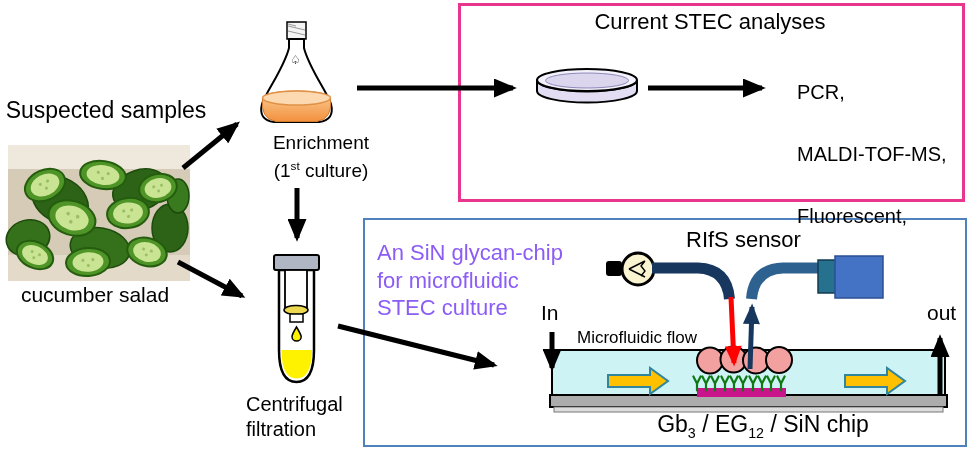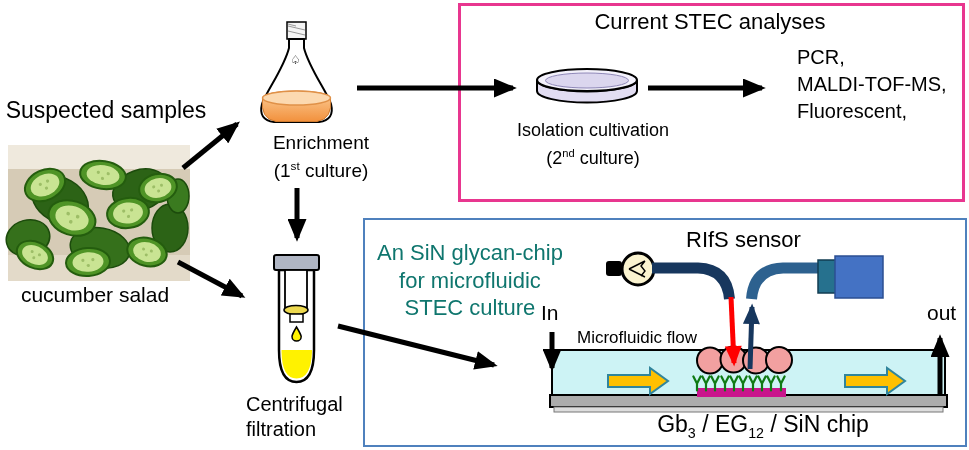--- a/index.html
+++ b/index.html
@@ -14,22 +14,22 @@
   .lbl{position:absolute;z-index:4;font-weight:400;line-height:1.15;}
   .lbl sup{font-size:0.62em;}
   .lbl sub{font-size:0.62em;}
   .t-suspected{left:0;top:97px;width:212px;text-align:center;font-size:23px;}
   .t-cucumber{left:12px;top:283px;width:166px;text-align:center;font-size:21px;}
   .t-enrichment{left:240px;top:131px;width:162px;text-align:center;font-size:19px;line-height:23px;}
   .t-centrifugal{left:246px;top:392px;font-size:20px;line-height:25px;}
   .t-pinktitle{left:470px;top:9px;width:480px;text-align:center;font-size:22px;}
   .t-isolation{left:487px;top:119px;width:212px;text-align:center;font-size:18px;line-height:23px;}
   .t-methods{left:797px;top:44px;font-size:20px;font-weight:400;line-height:27px;}
-  .t-methods .mline{white-space:pre-wrap;}
-  .t-redtitle{left:377px;top:239px;font-size:22px;line-height:27.5px;color:#0f766e;text-align:center;}
+  .t-methods .mline{white-space:pre-wrap;margin-top:35px;}
+  .t-redtitle{left:377px;top:239px;font-size:22px;line-height:27.5px;color:#8b5cf6;}
   .t-rifs{left:686px;top:227px;font-size:22px;}
   .t-in{left:541px;top:301px;font-size:21px;}
   .t-out{left:915px;top:301px;font-size:21px;margin-left:12px;}
   .t-flow{left:577px;top:328px;font-size:17px;}
   .t-chip{left:608px;top:411px;width:310px;text-align:center;font-size:23px;}
 </style>
 </head>
 <body>
 
 <div class="stage">
@@ -199,24 +199,20 @@
     <span>(1</span><sup>st</sup><span> culture)</span>
   </div>
 
   <div class="lbl t-centrifugal">
     <span>Centrifugal</span><br>
     <span>filtration</span>
   </div>
 
   <div class="lbl t-pinktitle">Current STEC analyses</div>
 
-  <div class="lbl t-isolation">
-    <span>Isolation cultivation</span><br>
-    <span>(2</span><sup>nd</sup><span> culture)</span>
-  </div>
 
   <div class="lbl t-methods">
     <div class="mline">PCR,</div>
     <div class="mline">MALDI-TOF-MS,</div>
     <div class="mline">Fluorescent,</div>
   </div>
 
   <div class="lbl t-redtitle">
     <span>An SiN glycan-chip</span><br>
     <span>for microfluidic</span><br>

